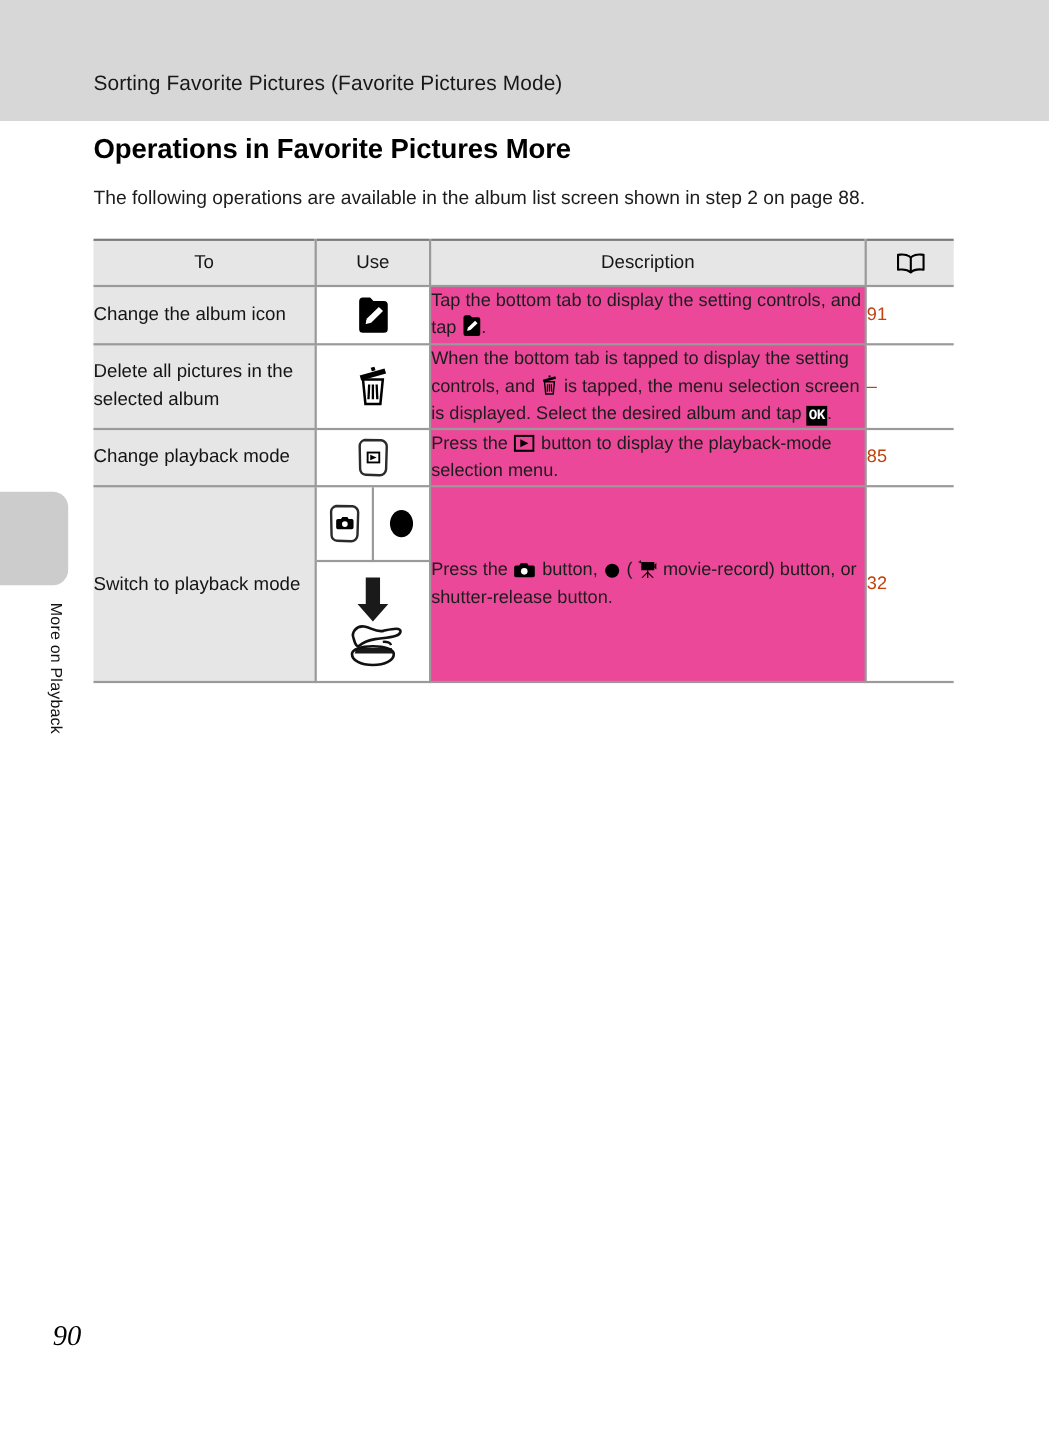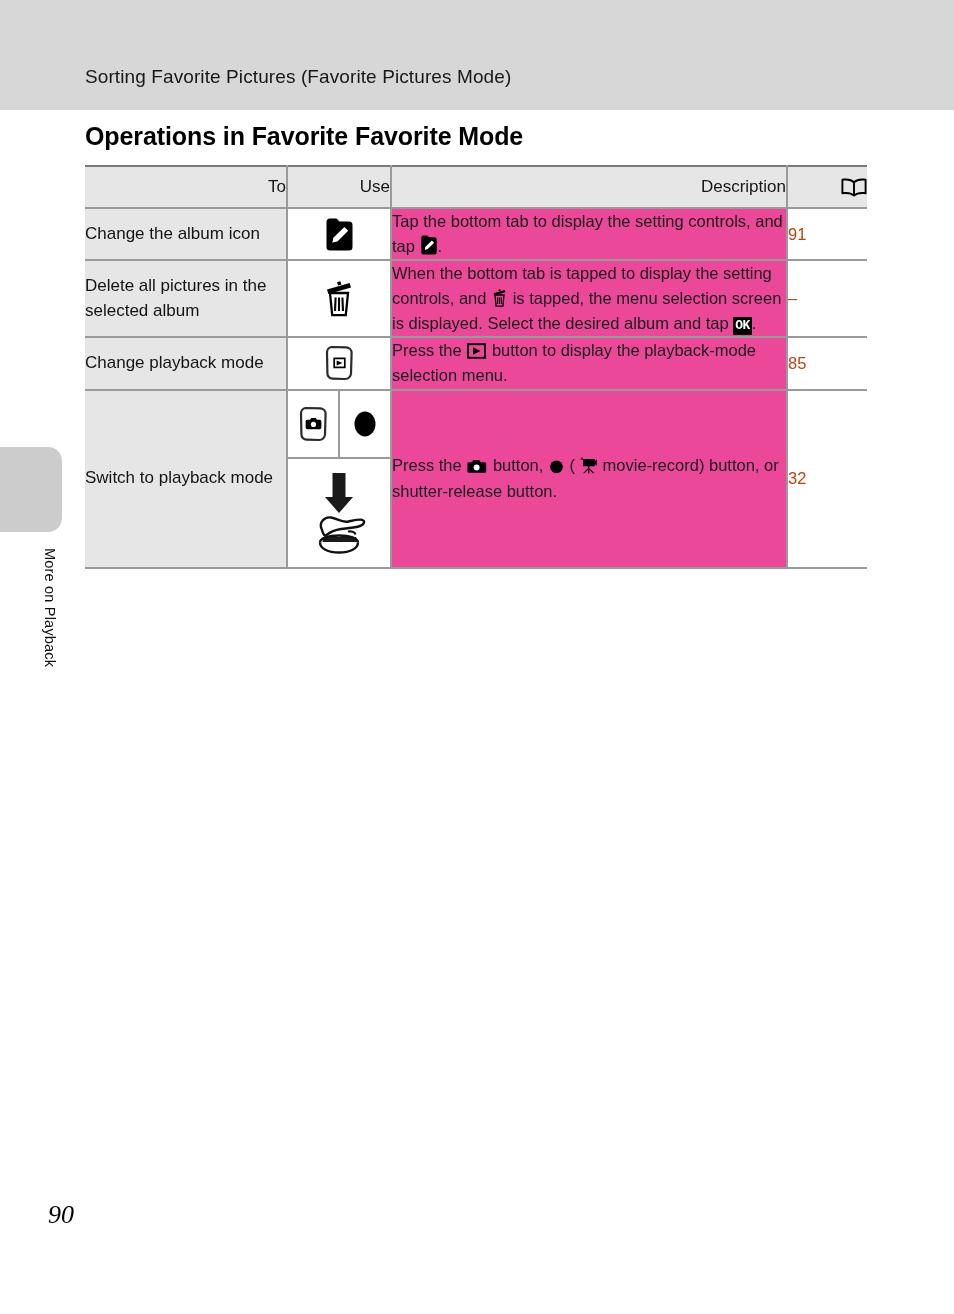--- a/index.html
+++ b/index.html
@@ -100,21 +100,21 @@
     padding: 0;
     vertical-align: middle;
   }
   table.ops tr > *:first-child { border-left: none; }
   table.ops tr > *:last-child  { border-right: none; }
 
   thead th {
     background: #e6e6e6;
     font-weight: normal;
     font-size: 17px;
-    text-align: right;
+    text-align: center;
     height: 40px;
     color: #161616;
     border-bottom: 2px solid #7a7a7a;
   }
 
   td.to-cell {
     background: #e6e6e6;
     font-size: 17px;
     line-height: 1.45;
     color: #141414;
@@ -196,22 +196,23 @@
 <body>
 
 <div class="header-band"></div>
 <div class="header-title">Sorting Favorite Pictures (Favorite Pictures Mode)</div>
 
 <div class="chapter-tab"></div>
 <div class="chapter-label">More on Playback</div>
 
 <div class="content">
 
-  <h1 class="section-title">Operations in Favorite Favorite Mode</h1>
-
+  <h1 class="section-title">Operations in Favorite Pictures More</h1>
+
+  <p class="intro">The following operations are available in the album list screen shown in step 2 on page 88.</p>
 
   <table class="ops">
     <colgroup>
       <col class="c-to">
         <col class="c-use">
         <col class="c-desc">
         <col class="c-ref">
     </colgroup>
     <thead>
       <tr>

